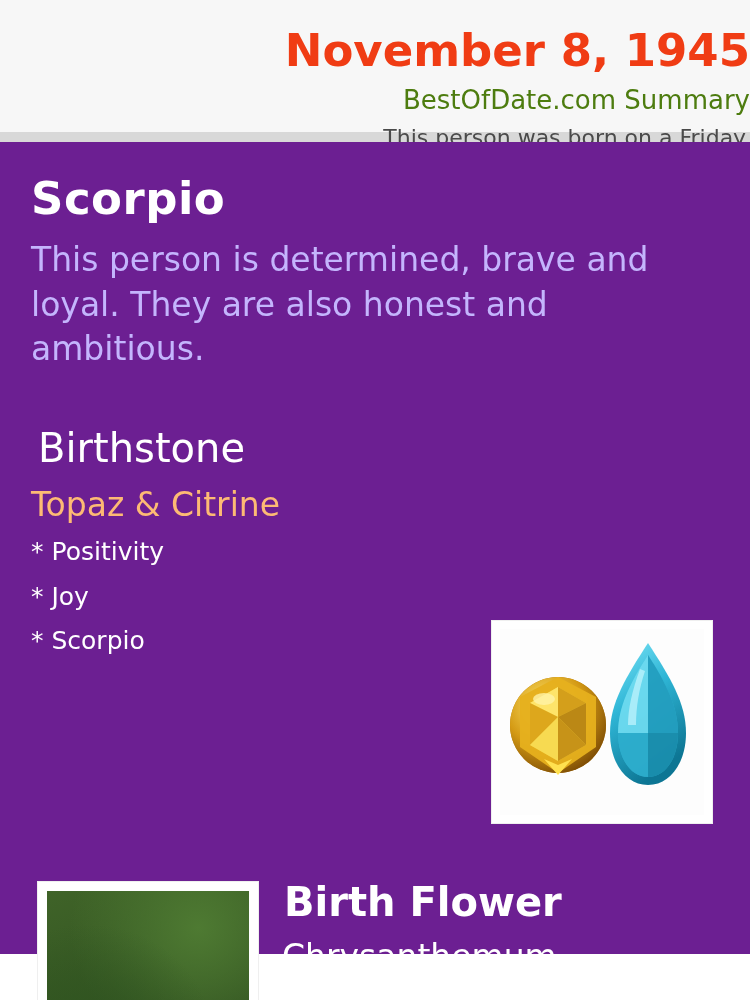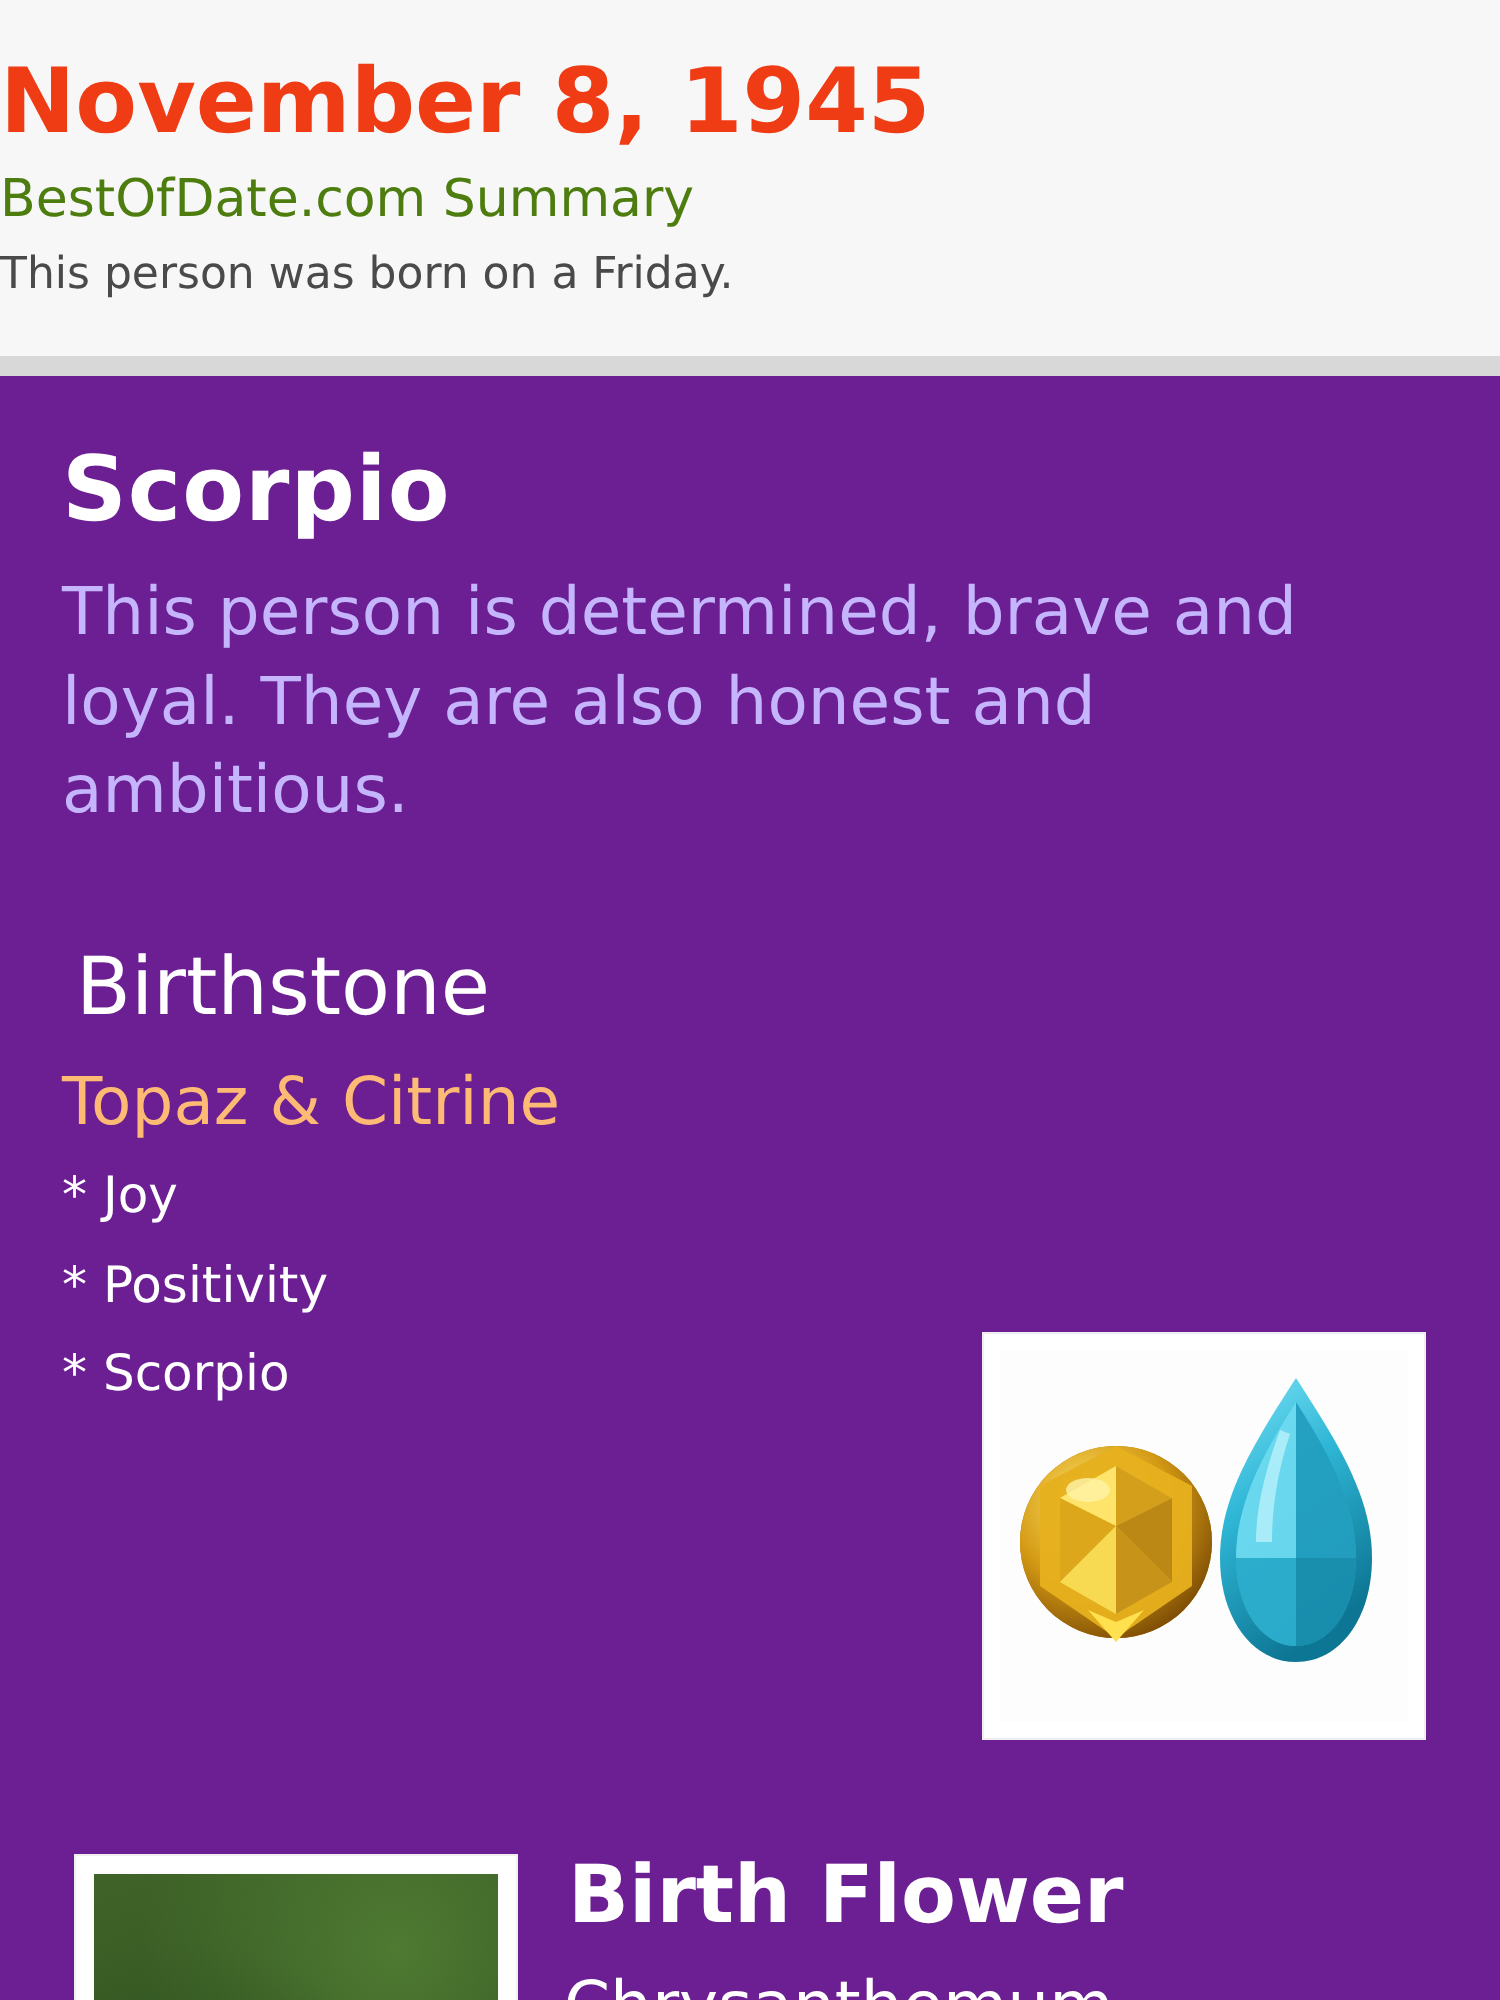--- a/index.html
+++ b/index.html
@@ -16,23 +16,23 @@
 
   .page {
     position: relative;
     width: 750px;
     height: 1000px;
     background: #ffffff;
   }
 
   
   .header {
-    height: 178px;
+    height: 132px;
     background: #f7f7f7;
-    text-align: left;
+    text-align: right;
     padding-top: 24px;
     box-sizing: border-box;
   }
   .header-date {
     font-size: 45px;
     font-weight: bold;
     color: #f03c14;
     line-height: 1.18;
     letter-spacing: 0px;
   }
@@ -190,22 +190,22 @@
   <div class="header-rule"></div>
 
   <div class="body">
 
     <div class="sign-title">Scorpio</div>
     <div class="sign-desc">This person is determined, brave and loyal. They are also honest and ambitious.</div>
 
     <div class="birthstone-title">Birthstone</div>
     <div class="birthstone-name">Topaz &amp; Citrine</div>
     <ul class="birthstone-list">
+      <li>* Positivity</li>
       <li>* Joy</li>
-      <li>* Positivity</li>
       <li>* Scorpio</li>
     </ul>
 
     <div class="stone-frame">
       <div class="stone-inner">
         <svg width="204" height="186" viewBox="0 0 204 186">
 
           <g>
             <circle cx="58" cy="96" r="48" fill="#b4790d"></circle>
             <circle cx="58" cy="96" r="48" fill="url(#cit)"></circle>

